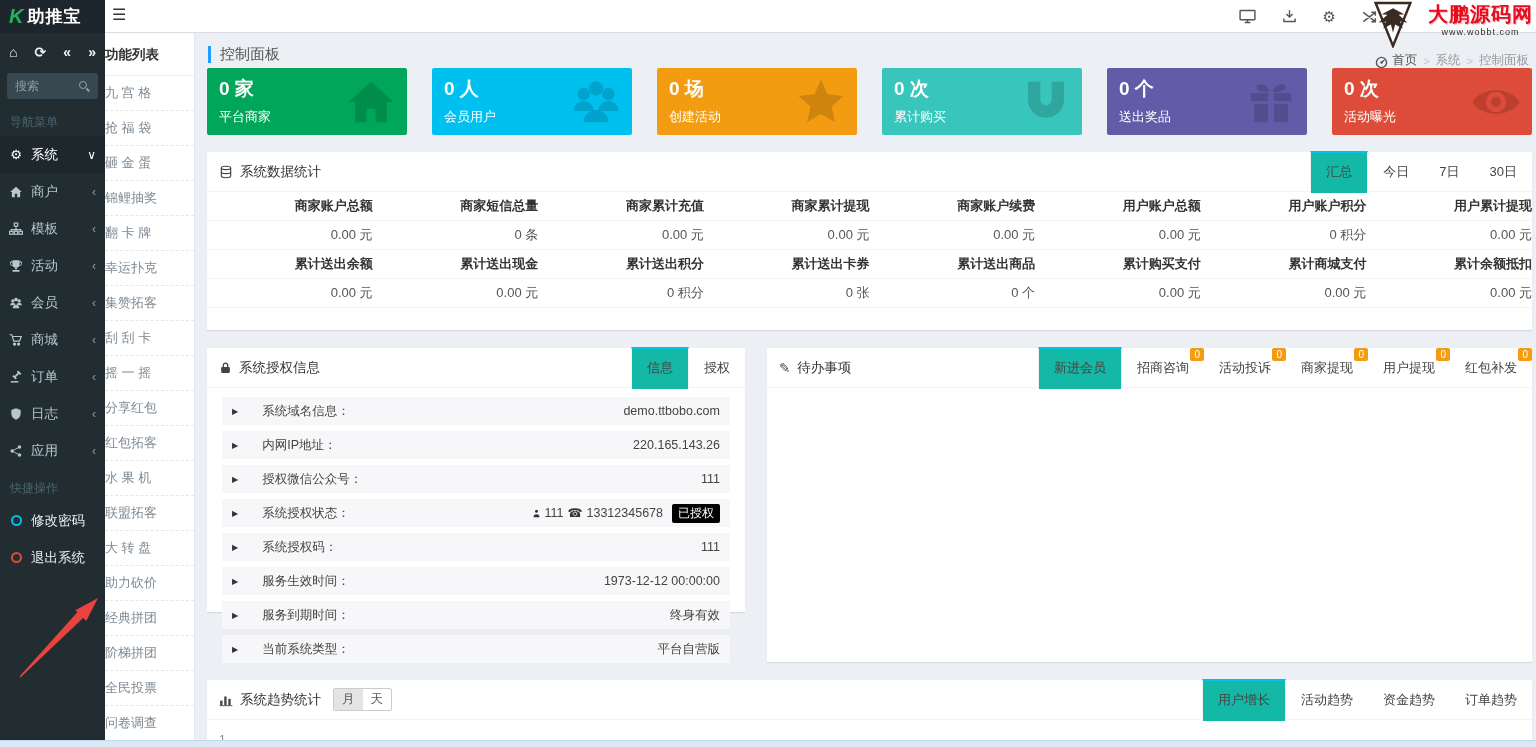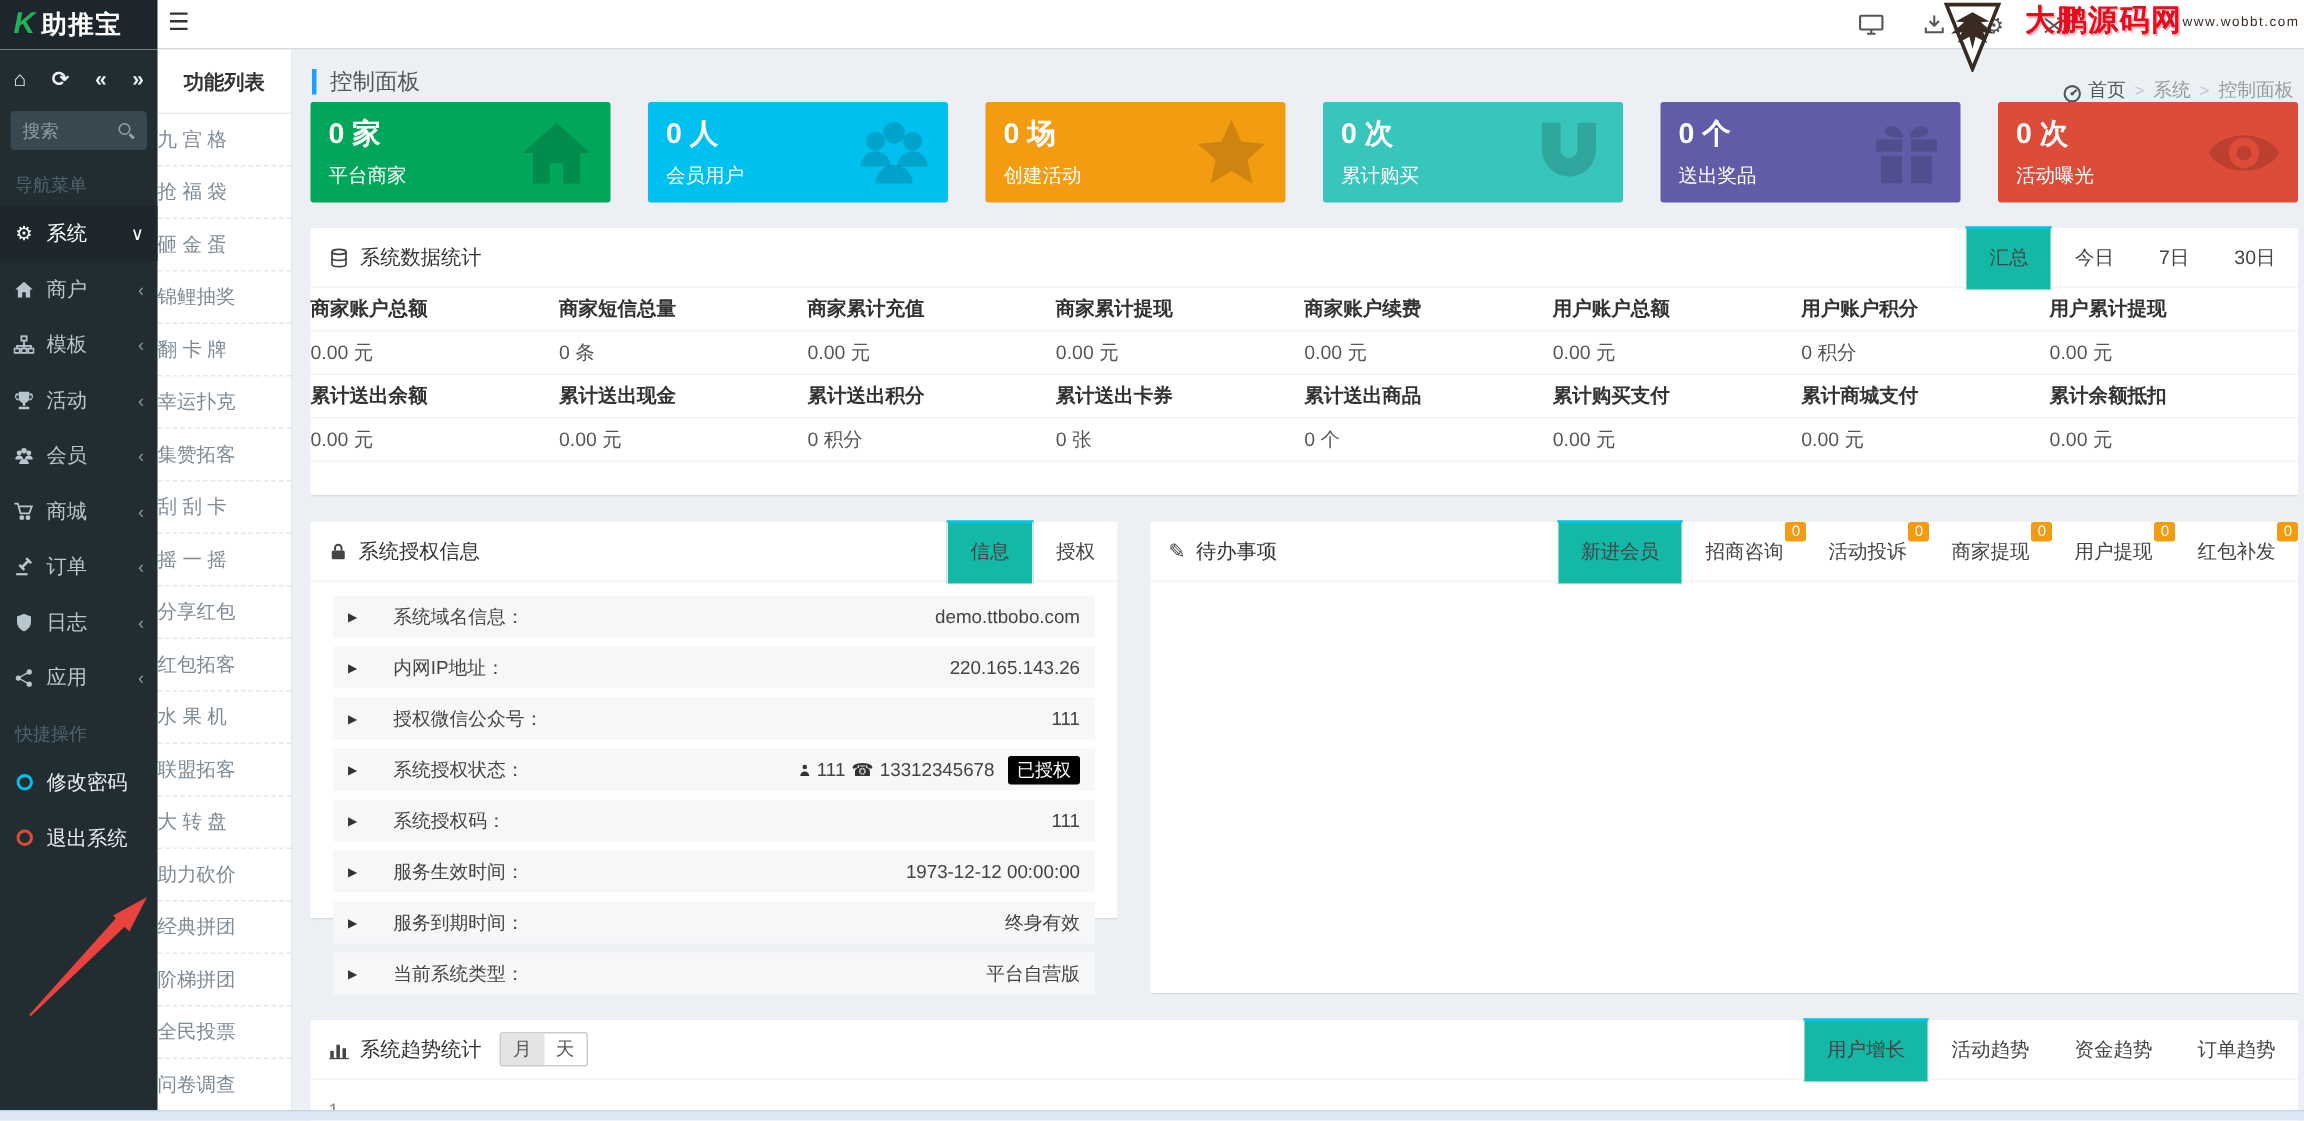--- a/index.html
+++ b/index.html
@@ -10,21 +10,21 @@
   .topbar { position:absolute; left:0; top:0; width:1536px; height:33px; background:#fff; border-bottom:1px solid #d9dde3; z-index:20; }
   .logo { position:absolute; left:0; top:0; width:105px; height:33px; background:#1d262c; color:#fff; display:flex; align-items:center; padding-left:9px; font-weight:bold; font-size:17px; letter-spacing:1px; }
   .logo .k { color:#21b35a; font-style:italic; font-size:20px; margin-right:3px; font-weight:bold; }
   .hamburger { position:absolute; left:112px; top:5px; font-size:16px; color:#333; cursor:pointer; }
   .top-icons { position:absolute; right:158px; top:0; height:33px; display:flex; align-items:center; gap:26px; color:#555; }
   .top-icons svg { display:block; }
   .gear-glyph { font-size:15px; color:#555; }
 
   
   .watermark { position:absolute; right:3px; top:1px; display:flex; align-items:flex-start; z-index:40; }
-  .wm-text { display:flex; align-items:center; margin-left:14px; }
+  .wm-text { display:flex; flex-direction:column; align-items:center; margin-left:14px; }
   .wm-title { color:#e60b1e; font-size:20px; font-weight:bold; letter-spacing:1px; line-height:26px; text-shadow:1px 1px 0 #f9b9b9; }
   .wm-url { font-size:9px; color:#3a2b22; letter-spacing:1px; }
 
   
   .sidebar { position:absolute; left:0; top:33px; width:105px; height:708px; background:#222d32; color:#b8c7ce; z-index:10; }
   .quick-icons { display:flex; justify-content:space-between; padding:11px 9px 6px; color:#eef3f5; font-size:14px; font-weight:bold; }
   .searchbox { margin:7px 7px 4px; background:#374850; border-radius:3px; height:26px; display:flex; align-items:center; padding:0 8px;justify-content:space-between; }
   .searchbox input { flex:1; width:50px; background:transparent; border:none; outline:none; color:#c3ced4; font-size:12px; }
   .searchbox input::placeholder { color:#8d9da5; }
   .mag { position:relative; width:12px; height:12px; flex:none; }
@@ -40,21 +40,21 @@
   .quick-item { height:37px; display:flex; align-items:center; padding:0 11px; font-size:13.5px; gap:9px; color:#e9eef0; cursor:pointer; }
   .circ { width:11px; height:11px; border-radius:50%; border:2px solid; flex:none; }
   .circ.blue { border-color:#00c0ef; }
   .circ.red  { border-color:#dd4b39; }
 
   
   .arrow-svg { position:absolute; left:0; top:0; z-index:60; pointer-events:none; }
 
   
   .funcbar { position:absolute; left:105px; top:33px; width:90px; height:708px; background:#fff; border-right:1px solid #e3e6ea; z-index:9; }
-  .funcbar-title { height:43px; line-height:43px; text-align:center; font-weight:bold; font-size:13.5px; color:#333; border-bottom:1px solid #ededed; }
+  .funcbar-title { height:43px; line-height:43px; text-align:left; font-weight:bold; font-size:13.5px; color:#333; border-bottom:1px solid #ededed; }
   .func-item { height:35px; line-height:34px; text-align:left; font-size:13px; color:#7e8a94; border-bottom:1px dashed #e7e7e7; cursor:pointer; white-space:nowrap; }
 
   
   .content { position:absolute; left:195px; top:33px; width:1341px; height:714px; }
   .page-title { position:absolute; left:13px; top:12px; font-size:15px; color:#555; display:flex; align-items:center; }
   .page-title::before { content:""; width:3px; height:17px; background:#1e9fff; margin-right:9px; }
   .breadcrumb { position:absolute; right:7px; top:19px; font-size:12.5px; color:#999; display:flex; align-items:center; gap:6px; }
   .breadcrumb .bc-home { color:#555; display:flex; align-items:flex-end; gap:4px; }
   .breadcrumb .sep { color:#c0c4cc; font-size:11px; }
 
@@ -68,21 +68,21 @@
   
   .box { position:absolute; background:#fff; box-shadow:0 1px 1px rgba(0,0,0,0.09); }
   .box-header { height:40px; border-bottom:1px solid #f4f4f4; display:flex; align-items:center; padding-left:12px; font-size:13.5px; color:#333; position:relative; }
   .box-header .hicon { margin-right:7px; display:flex; align-items:center; color:#444; }
   .box-tabs { position:absolute; right:0; top:-1px; height:41px; display:flex; }
   .tab { padding:0 15px; line-height:41px; font-size:13px; color:#444; cursor:pointer; position:relative; }
   .tab.active { background:#14b8a6; border-top:2px solid #00c3e8; border-left:1px solid #f4f4f4; border-right:1px solid #f4f4f4; line-height:38px; height:42px; }
   .tab .num { position:absolute; top:1px; right:0px; background:#f39c12; color:#fff; font-size:10px; line-height:13px; padding:0 4px; border-radius:2px; }
 
   #stats-box { left:12px; top:119px; width:1325px; height:178px; }
-  .trow { display:grid; grid-template-columns:repeat(8,1fr); height:29px; align-items:center; text-align:left; border-bottom:1px solid #f4f4f4; font-size:13px; }
+  .trow { display:grid; grid-template-columns:repeat(8,1fr); height:29px; align-items:center; text-align:right; border-bottom:1px solid #f4f4f4; font-size:13px; }
   .trow:first-of-type { margin-top:7px; }
   .trow.h { font-weight:bold; color:#333; }
   .trow.v { color:#555; }
 
   #license-box { left:12px; top:315px; width:538px; height:264px; }
   .lrows { padding:9px 15px 0; }
   .lrow { height:28px; margin-bottom:6px; background:#f7f7f9; display:flex; align-items:center; padding:0 10px; font-size:12.5px; color:#444; }
   .lrow .caret { font-size:8px; color:#333; margin-right:24px; }
   .lrow .val { margin-left:auto; display:flex; align-items:center; gap:4px; }
   .auth-badge { background:#000000; color:#fff; font-size:12px; padding:1px 6px; border-radius:2px; margin-left:5px; }

